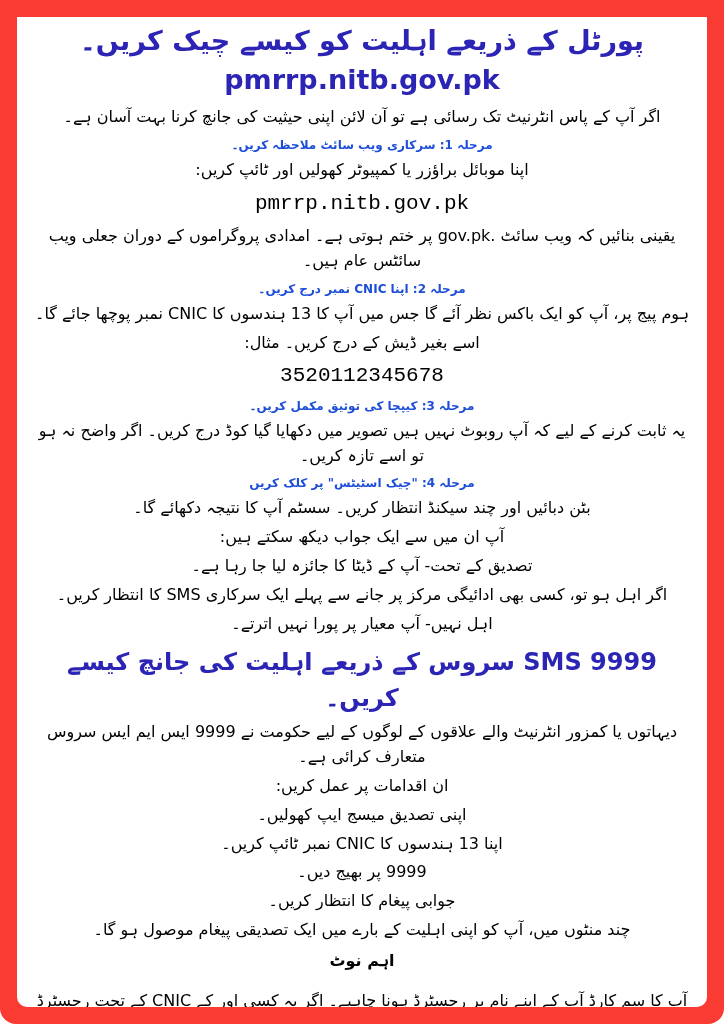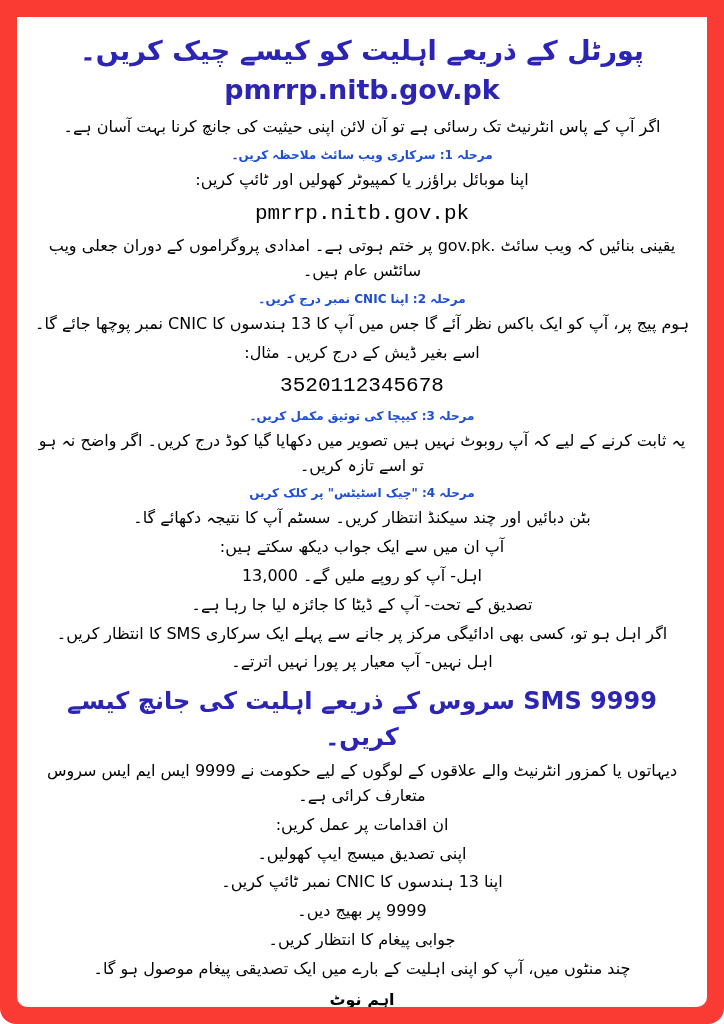--- a/index.html
+++ b/index.html
@@ -14,21 +14,21 @@
     width:724px;height:1024px;
     background:#f93b34;
     border-radius:0 0 16px 16px;
   }
   .card{
     position:absolute;left:17px;top:17px;
     width:690px;height:990px;
     background:#ffffff;
     border-radius:0 0 10px 10px;
     box-sizing:border-box;
-    padding:12px 14px 8px 14px;
+    padding:2px 14px 8px 14px;
     text-align:center;
     direction:rtl;
     overflow:hidden;
   }
   .t-title{
     color:#2b24b4;
     font-size:27px;
     font-weight:bold;
     line-height:1.45;
     margin:2px 0 6px 0;
@@ -88,21 +88,20 @@
   <div class="t-body">ہوم پیج پر، آپ کو ایک باکس نظر آئے گا جس میں آپ کا 13 ہندسوں کا CNIC نمبر پوچھا جائے گا۔</div>
   <div class="t-body">اسے بغیر ڈیش کے درج کریں۔ مثال:</div>
   <div class="t-latin">3520112345678</div>
 
   <div class="t-step">مرحلہ 3: کیپچا کی توثیق مکمل کریں۔</div>
   <div class="t-body">یہ ثابت کرنے کے لیے کہ آپ روبوٹ نہیں ہیں تصویر میں دکھایا گیا کوڈ درج کریں۔ اگر واضح نہ ہو تو اسے تازہ کریں۔</div>
 
   <div class="t-step">مرحلہ 4: "چیک اسٹیٹس" پر کلک کریں</div>
   <div class="t-body">بٹن دبائیں اور چند سیکنڈ انتظار کریں۔ سسٹم آپ کا نتیجہ دکھائے گا۔</div>
   <div class="t-body">آپ ان میں سے ایک جواب دیکھ سکتے ہیں:</div>
-  <div class="t-body">اہل- آپ کو روپے ملیں گے۔ 13,000</div>
   <div class="t-body">تصدیق کے تحت- آپ کے ڈیٹا کا جائزہ لیا جا رہا ہے۔</div>
   <div class="t-body">اگر اہل ہو تو، کسی بھی ادائیگی مرکز پر جانے سے پہلے ایک سرکاری SMS کا انتظار کریں۔</div>
   <div class="t-body">اہل نہیں- آپ معیار پر پورا نہیں اترتے۔</div>
 
   <div class="t-blue-h">SMS 9999 سروس کے ذریعے اہلیت کی جانچ کیسے کریں۔</div>
   <div class="t-body">دیہاتوں یا کمزور انٹرنیٹ والے علاقوں کے لوگوں کے لیے حکومت نے 9999 ایس ایم ایس سروس متعارف کرائی ہے۔</div>
   <div class="t-body">ان اقدامات پر عمل کریں:</div>
   <div class="t-body">اپنی تصدیق میسج ایپ کھولیں۔</div>
   <div class="t-body">اپنا 13 ہندسوں کا CNIC نمبر ٹائپ کریں۔</div>
   <div class="t-body">9999 پر بھیج دیں۔</div>

